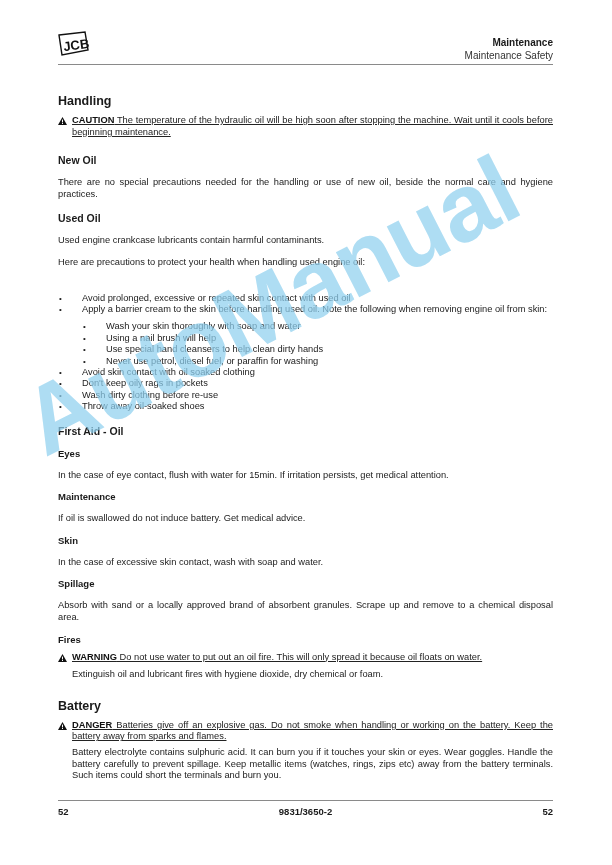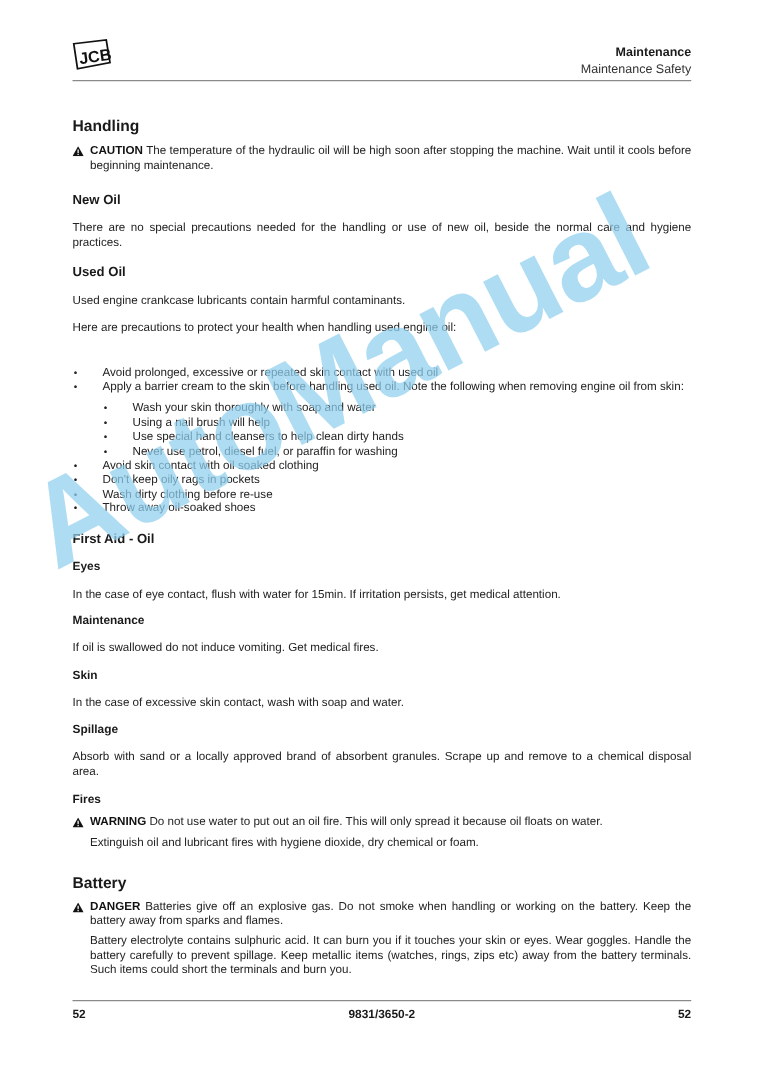--- a/index.html
+++ b/index.html
@@ -14,21 +14,21 @@
     .hdr-title { font-size: 10px; font-weight: bold; color: #1a1a1a; line-height: 13px; }
     .hdr-sub { font-size: 10px; color: #333; line-height: 14px; padding-left: 32px; }
     .hdr-rule { position: absolute; left: 58px; width: 495px; top: 64px; height: 1px; background: #8a8a8a; }
 
     
     .content { position: absolute; left: 58px; top: 94px; width: 495px; font-size: 9.3px; line-height: 11.6px; color: #222; }
     .h1 { font-size: 12.5px; font-weight: bold; color: #1a1a1a; line-height: 15px; }
     .h2 { font-size: 10.5px; font-weight: bold; color: #1a1a1a; line-height: 13px; }
     .h3 { font-size: 9.5px; font-weight: bold; color: #1a1a1a; line-height: 12px; }
     p { text-align: justify; }
-    .notice { display: flex; align-items: flex-start; }
+    .notice { display: flex; align-items: flex-start; text-decoration: underline; }
     .notice .tri { width: 14px; flex: 0 0 14px; padding-top: 2px; }
     .notice .txt { flex: 1; text-align: justify; }
     .notice .txt b { font-weight: bold; color: #111; }
     .indent { padding-left: 14px; text-align: justify; }
 
     ul.bul { list-style: none; }
     ul.bul li { position: relative; padding-left: 24px; line-height: 11.4px; }
     ul.bul li::before { content: "\2022"; position: absolute; left: 1px; top: 0; font-size: 8px; }
     ul.bul.sub { margin-left: 24px; }
 
@@ -91,21 +91,21 @@
       <li>Avoid skin contact with oil soaked clothing</li>
       <li>Don't keep oily rags in pockets</li>
       <li>Wash dirty clothing before re-use</li>
       <li>Throw away oil-soaked shoes</li>
     </ul>
 
     <div class="h2 mt12">First Aid - Oil</div>
     <div class="h3 mt10">Eyes</div>
     <p class="mt10">In the case of eye contact, flush with water for 15min. If irritation persists, get medical attention.</p>
     <div class="h3 mt10">Maintenance</div>
-    <p class="mt10">If oil is swallowed do not induce vomiting. Get medical fires.</p>
+    <p class="mt10">If oil is swallowed do not induce battery. Get medical advice.</p>
     <div class="h3 mt10">Skin</div>
     <p class="mt10">In the case of excessive skin contact, wash with soap and water.</p>
     <div class="h3 mt10">Spillage</div>
     <p class="mt10">Absorb with sand or a locally approved brand of absorbent granules. Scrape up and remove to a chemical disposal area.</p>
     <div class="h3 mt10">Fires</div>
     <div class="notice mt6">
       <span class="tri">
         <svg width="9" height="8" viewBox="0 0 9 8">
             <polygon points="4.5,0 9,8 0,8" fill="#111"></polygon>
             <rect x="4" y="2.6" width="1" height="2.8" fill="#fff"></rect>

